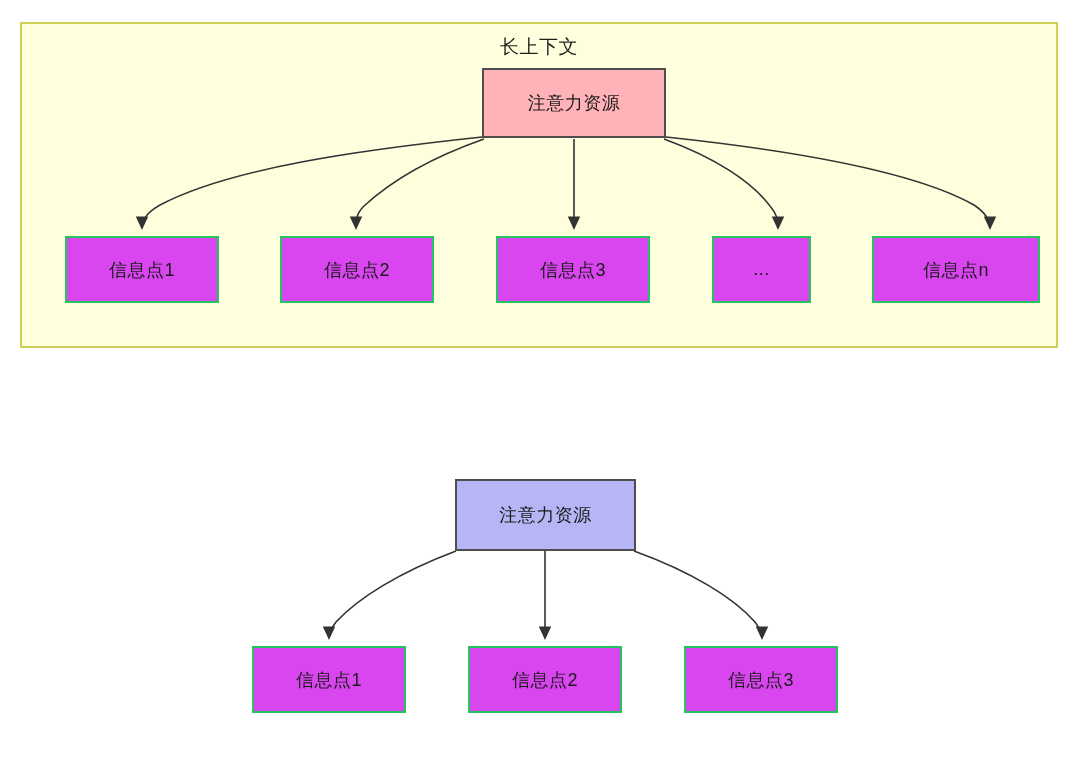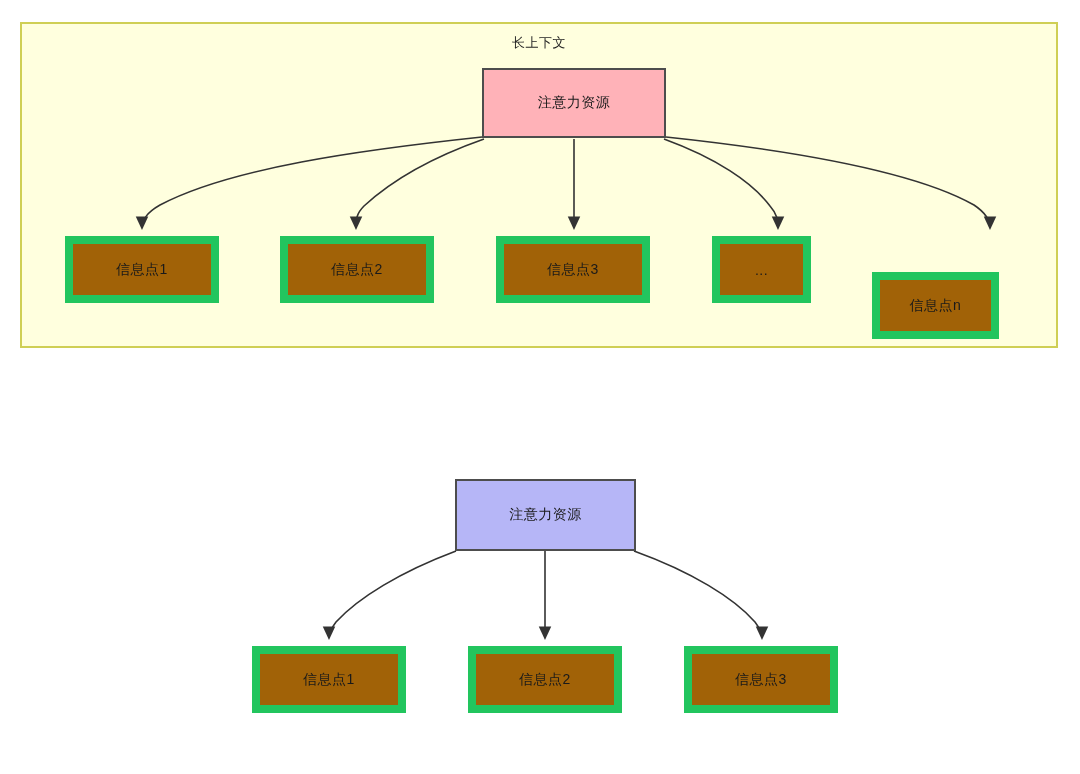--- a/index.html
+++ b/index.html
@@ -41,58 +41,58 @@
     width: 678px;
     height: 330px;
   }
 
   .section-title {
     position: absolute;
     width: 100%;
     text-align: center;
     top: 10px;
     left: 0;
-    font-size: 13px;
+    font-size: 19px;
     color: #1f1f1f;
     letter-spacing: 0.5px;
   }
 
   
   .node {
     position: absolute;
     box-sizing: border-box;
     display: flex;
     align-items: center;
     justify-content: center;
-    font-size: 14px;
+    font-size: 18px;
     color: #1a1a1a;
     letter-spacing: 0.5px;
     white-space: nowrap;
   }
   .node.attention-pink {
     background: #FFB2B8;
     border: 2px solid #4D4D4D;
   }
   .node.attention-blue {
     background: #B6B6F7;
     border: 2px solid #4D4D4D;
   }
   .node.info {
-    background: #a16207;
-    border: 8px solid #22c55e;
+    background: #d946ef;
+    border: 2px solid #22c55e;
   }
 
   
   #node-long-attention { left: 482px; top: 68px; width: 184px; height: 70px; }
 
   #node-long-info-1 { left: 65px;  top: 236px; width: 154px; height: 67px; }
   #node-long-info-2 { left: 280px; top: 236px; width: 154px; height: 67px; }
   #node-long-info-3 { left: 496px; top: 236px; width: 154px; height: 67px; }
   #node-long-info-4 { left: 712px; top: 236px; width: 99px;  height: 67px; }
-  #node-long-info-5 { left: 872px; top: 236px; width: 127px; height: 67px; margin-top: 36px; }
+  #node-long-info-5 { left: 872px; top: 236px; width: 168px; height: 67px; }
 
   #node-short-attention { left: 455px; top: 479px; width: 181px; height: 72px; }
 
   #node-short-info-1 { left: 252px; top: 646px; width: 154px; height: 67px; }
   #node-short-info-2 { left: 468px; top: 646px; width: 154px; height: 67px; }
   #node-short-info-3 { left: 684px; top: 646px; width: 154px; height: 67px; }
 
   .edges {
     position: absolute;
     left: 0; top: 0;

